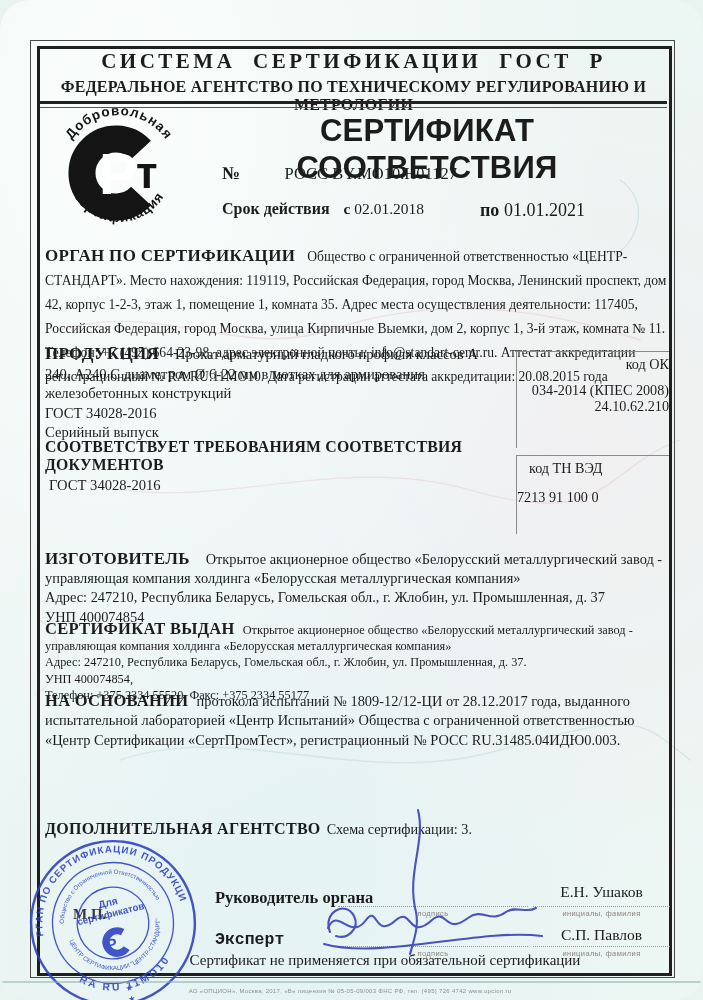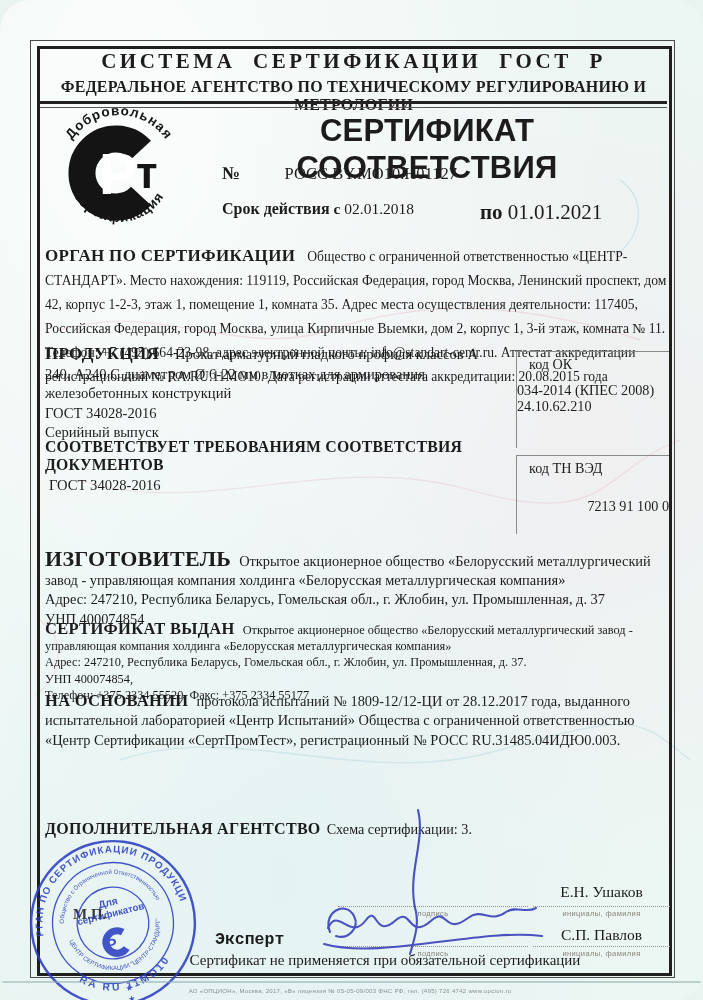--- a/index.html
+++ b/index.html
@@ -73,59 +73,59 @@
 
   <div class="abs title ctr">СЕРТИФИКАТ СООТВЕТСТВИЯ</div>
 
   <div class="abs" style="left:222px;top:163px;font-size:18px;">
     <span class="b">№</span>
     <span style="font-size:16.5px;margin-left:40px;">РОСС BY.МО10.Н01127</span>
   </div>
 
   <div class="abs" style="left:222px;top:200px;font-size:16px;">
     <span class="b">Срок действия</span>
-    <span style="font-size:15.5px;">
+    <span style="font-size:15.5px;margin-left:10px;">
       <span class="b">с</span>
       <span>02.01.2018</span>
     </span>
   </div>
-  <div class="abs" style="left:480px;top:200px;font-size:21px;text-align:right;">
+  <div class="abs" style="left:480px;top:200px;font-size:18px;text-align:right;">
     <span class="b">по</span>
     <span>01.01.2021</span>
   </div>
 
 
   <div class="abs bodytext" style="left:45px;top:244px;width:622px;">
     <span class="seclbl" style="font-size:17px;">ОРГАН ПО СЕРТИФИКАЦИИ</span><span>Общество с ограниченной ответственностью «ЦЕНТР-СТАНДАРТ». Место нахождения: 119119, Российская Федерация, город Москва, Ленинский проспект, дом 42, корпус 1-2-3, этаж 1, помещение 1, комната 35. Адрес места осуществления деятельности: 117405, Российская Федерация, город Москва, улица Кирпичные Выемки, дом 2, корпус 1, 3-й этаж, комната № 11. Телефон: +7 (495) 664-23-98, адрес электронной почты: info@standart-centr.ru. Аттестат аккредитации регистрационный № RA.RU.11МО10. Дата регистрации аттестата аккредитации: 20.08.2015 года</span>
   </div>
 
   <div class="abs" style="left:45px;top:344px;width:462px;font-size:14.6px;line-height:19.6px;">
     <span class="seclbl" style="font-size:17px;margin-right:16px;">ПРОДУКЦИЯ</span><span>Прокат арматурный гладкого профиля  классов  А 240, А240 С диаметром Ø 6-22 мм в мотках для армирования железобетонных конструкций</span>
     <div>ГОСТ 34028-2016</div>
     <div>Серийный выпуск</div>
   </div>
-  <div class="abs codebox" style="left:516px;top:351px;width:152px;height:96px;">
+  <div class="abs codebox" style="left:516px;top:351px;width:152px;height:96px;text-align:right;">
     <div class="cl">код ОК</div>
     <div style="margin-top:9px;line-height:16px;">
       <div>034-2014 (КПЕС 2008)</div>
       <div>24.10.62.210</div>
     </div>
   </div>
 
   <div class="abs" style="left:45px;top:438px;width:470px;">
     <div class="b" style="font-size:15.8px;letter-spacing:.2px;">СООТВЕТСТВУЕТ ТРЕБОВАНИЯМ СООТВЕТСТВИЯ ДОКУМЕНТОВ</div>
     <div style="font-size:14.6px;margin-top:3px;padding-left:4px;">ГОСТ 34028-2016</div>
   </div>
   <div class="abs codebox" style="left:516px;top:455px;width:152px;height:78px;">
     <div class="cl">код ТН ВЭД</div>
-    <div style="margin-top:21px;text-align:right;">7213 91 100 0</div>
+    <div style="margin-top:12px;">7213 91 100 0</div>
   </div>
 
   <div class="abs" style="left:45px;top:549px;width:625px;font-size:14.4px;line-height:19.2px;">
-    <span class="seclbl" style="font-size:22px;margin-right:8px;">ИЗГОТОВИТЕЛЬ</span><span>Открытое акционерное общество  «Белорусский металлургический завод - управляющая компания холдинга «Белорусская металлургическая компания»</span>
+    <span class="seclbl" style="font-size:17px;margin-right:16px;">ИЗГОТОВИТЕЛЬ</span><span>Открытое акционерное общество  «Белорусский металлургический завод - управляющая компания холдинга «Белорусская металлургическая компания»</span>
     <div>Адрес: 247210, Республика Беларусь, Гомельская обл., г. Жлобин, ул. Промышленная, д. 37</div>
     <div>УНП 400074854</div>
   </div>
 
   <div class="abs" style="left:45px;top:621px;width:625px;font-size:12.3px;line-height:16.2px;">
     <span class="seclbl" style="font-size:16.5px;margin-right:8px;">СЕРТИФИКАТ ВЫДАН</span><span>Открытое акционерное общество  «Белорусский металлургический завод - управляющая компания холдинга «Белорусская металлургическая компания»</span>
     <div>Адрес: 247210, Республика Беларусь, Гомельская обл., г. Жлобин, ул. Промышленная, д. 37.</div>
     <div>УНП 400074854,</div>
     <div>Телефон: +375 2334  55520, Факс: +375 2334  55177</div>
   </div>
@@ -133,20 +133,21 @@
   <div class="abs" style="left:45px;top:691px;width:632px;font-size:14.4px;line-height:19.4px;">
     <span class="seclbl" style="font-size:16.5px;margin-right:8px;">НА ОСНОВАНИИ</span><span>протокола испытаний № 1809-12/12-ЦИ от 28.12.2017 года, выданного испытательной лабораторией «Центр Испытаний» Общества с ограниченной ответственностью «Центр Сертификации «СертПромТест», регистрационный № РОСС RU.31485.04ИДЮ0.003.</span>
   </div>
 
   <div class="abs" style="left:45px;top:820px;width:600px;font-size:14.2px;">
     <span class="seclbl" style="font-size:16px;margin-right:6px;">ДОПОЛНИТЕЛЬНАЯ АГЕНТСТВО</span><span>Схема сертификации: 3.</span>
   </div>
 
   <div class="abs" style="left:73px;top:906px;font-size:15px;font-weight:bold;color:#3a3a3a;">М.П.</div>
 
+  <div class="abs b" style="left:215px;top:888px;font-size:16.5px;">Руководитель органа</div>
   <div class="abs dotline" style="left:338px;top:906px;width:190px;"></div>
   <div class="abs cap" style="left:338px;top:909px;width:190px;">подпись</div>
   <div class="abs name" style="left:533px;top:883px;width:137px;">Е.Н. Ушаков</div>
   <div class="abs dotline" style="left:533px;top:906px;width:137px;"></div>
   <div class="abs cap" style="left:533px;top:909px;width:137px;">инициалы, фамилия</div>
 
   <div class="abs b" style="left:215px;top:930px;font-size:16.5px;font-family:Liberation Mono, monospace;">Эксперт</div>
   <div class="abs dotline" style="left:338px;top:946px;width:190px;"></div>
   <div class="abs cap" style="left:338px;top:949px;width:190px;">подпись</div>
   <div class="abs name" style="left:533px;top:926px;width:137px;">С.П. Павлов</div>

